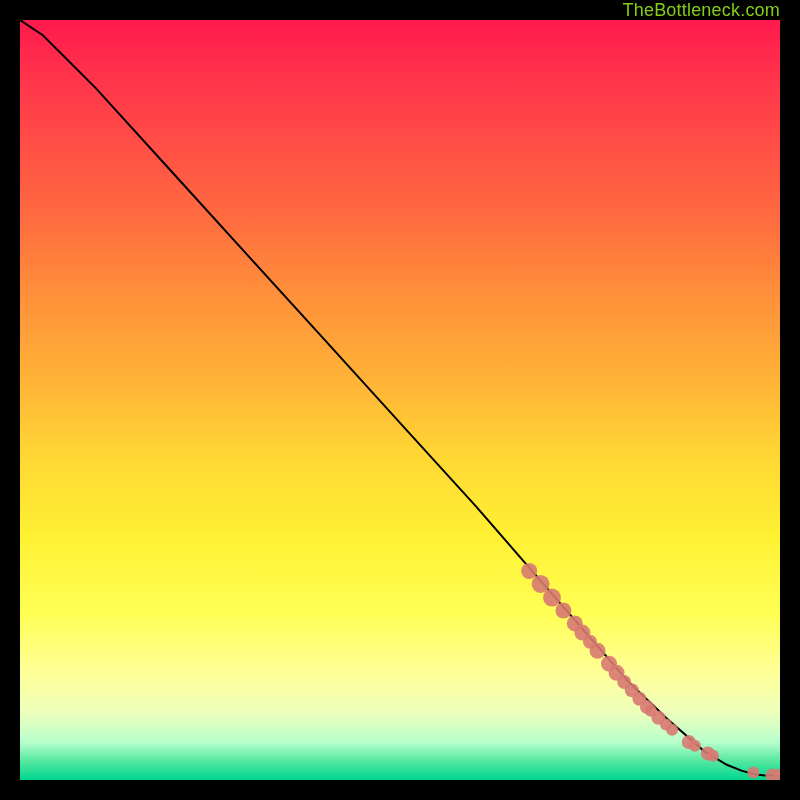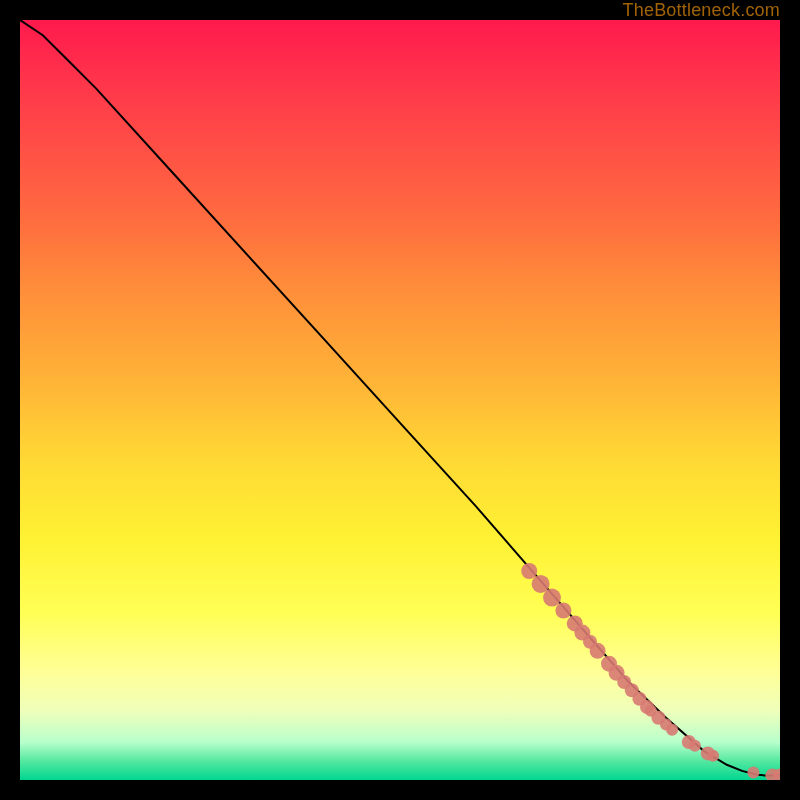--- a/index.html
+++ b/index.html
@@ -36,21 +36,21 @@
       #55e8a0 97.5%,
       #00d68f 100%
     );
   }
   .attribution {
     position: absolute;
     top: 0px;
     right: 20px;
     font-family: Arial, Helvetica, sans-serif;
     font-size: 18px;
-    color: #a16207;
+    color: #84cc16;
     font-weight: 500;
     letter-spacing: 0.2px;
     text-align: center;
   }
   svg.overlay {
     position: absolute;
     left: 0;
     top: 0;
     width: 760px;
     height: 760px;

